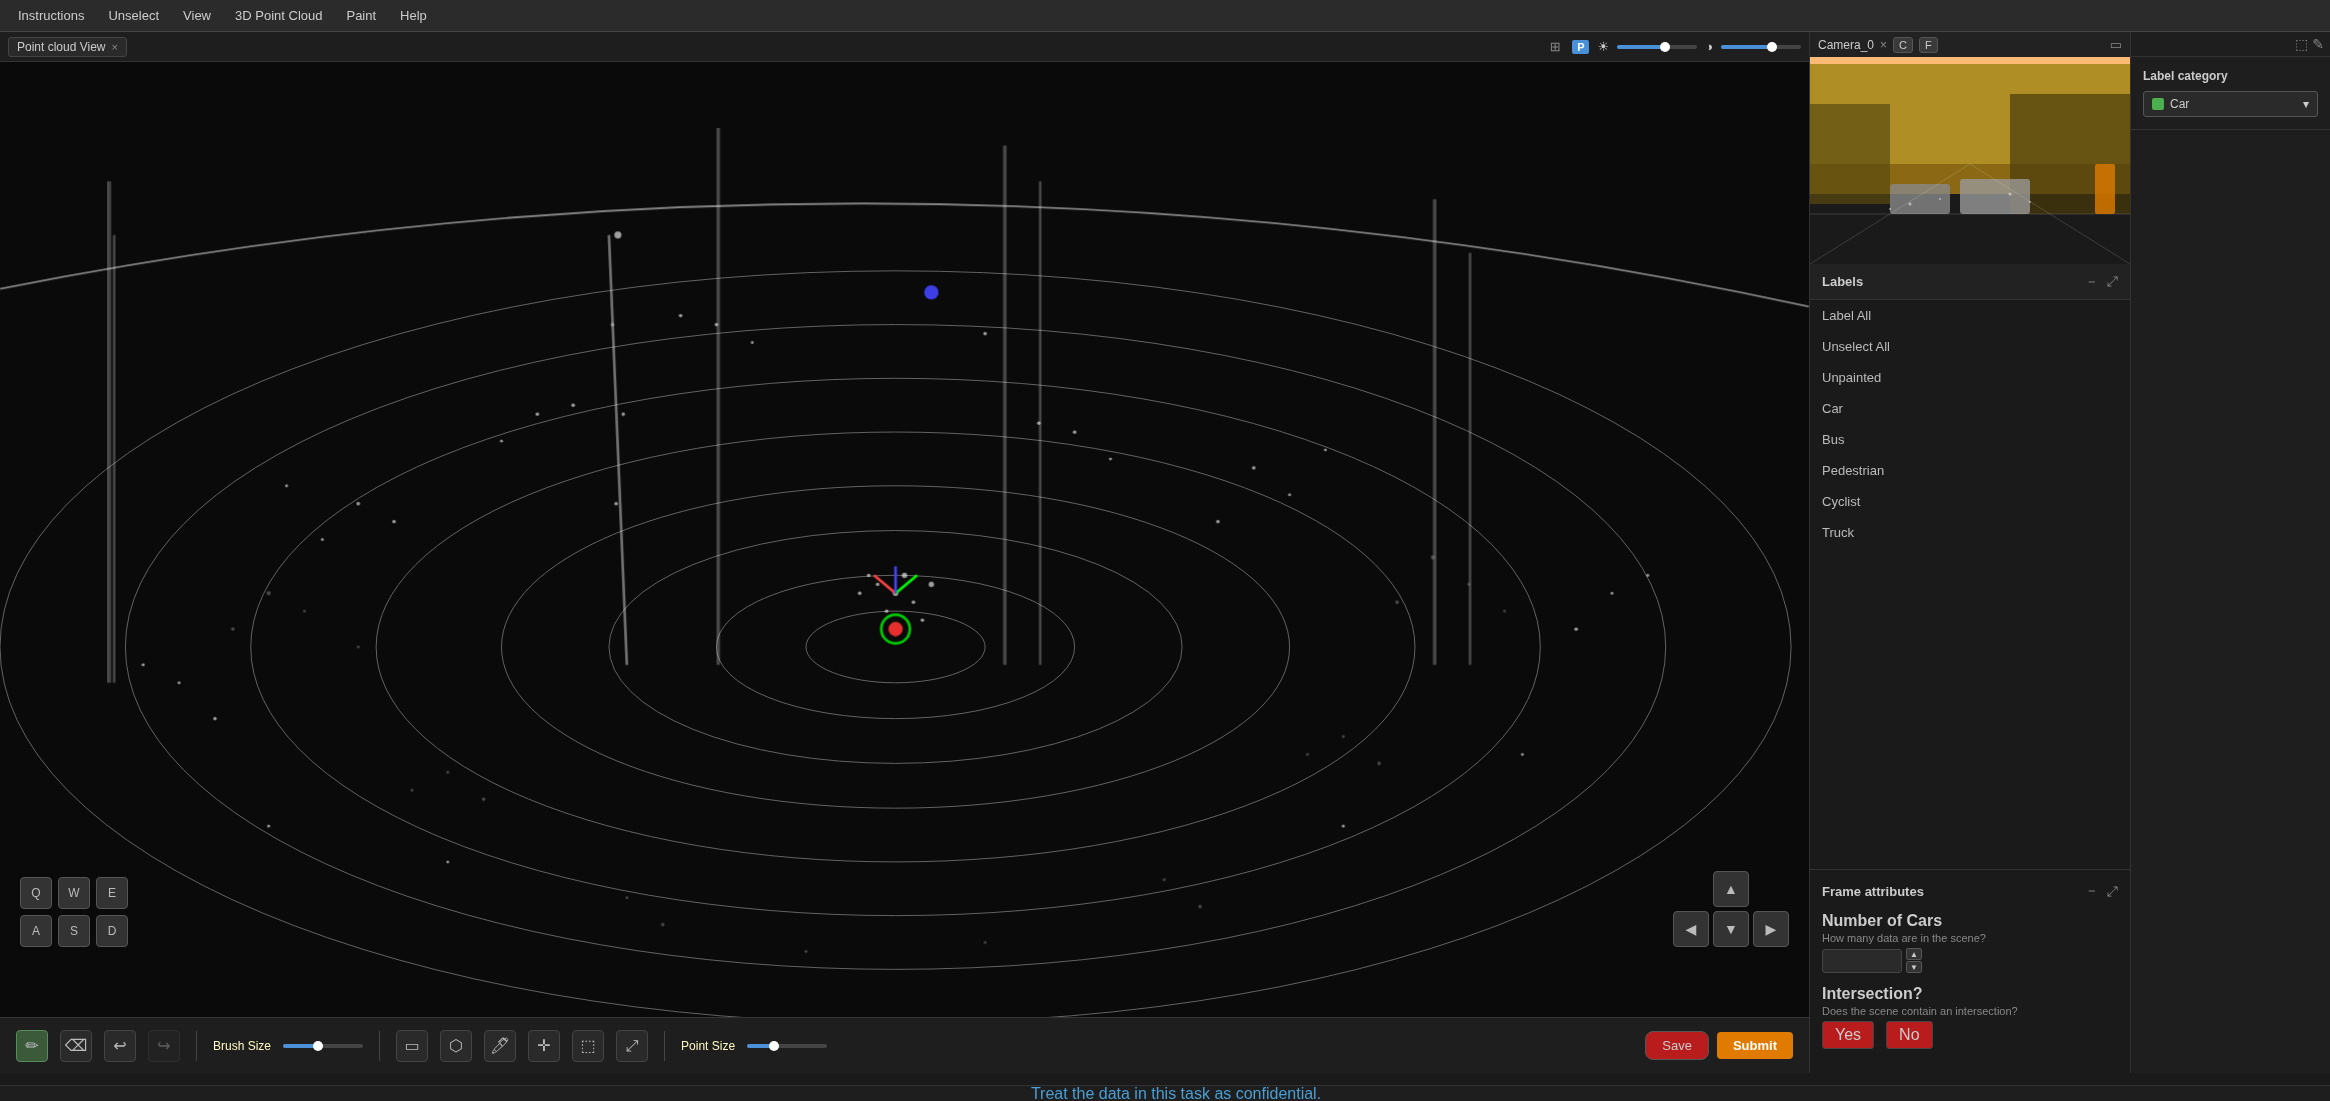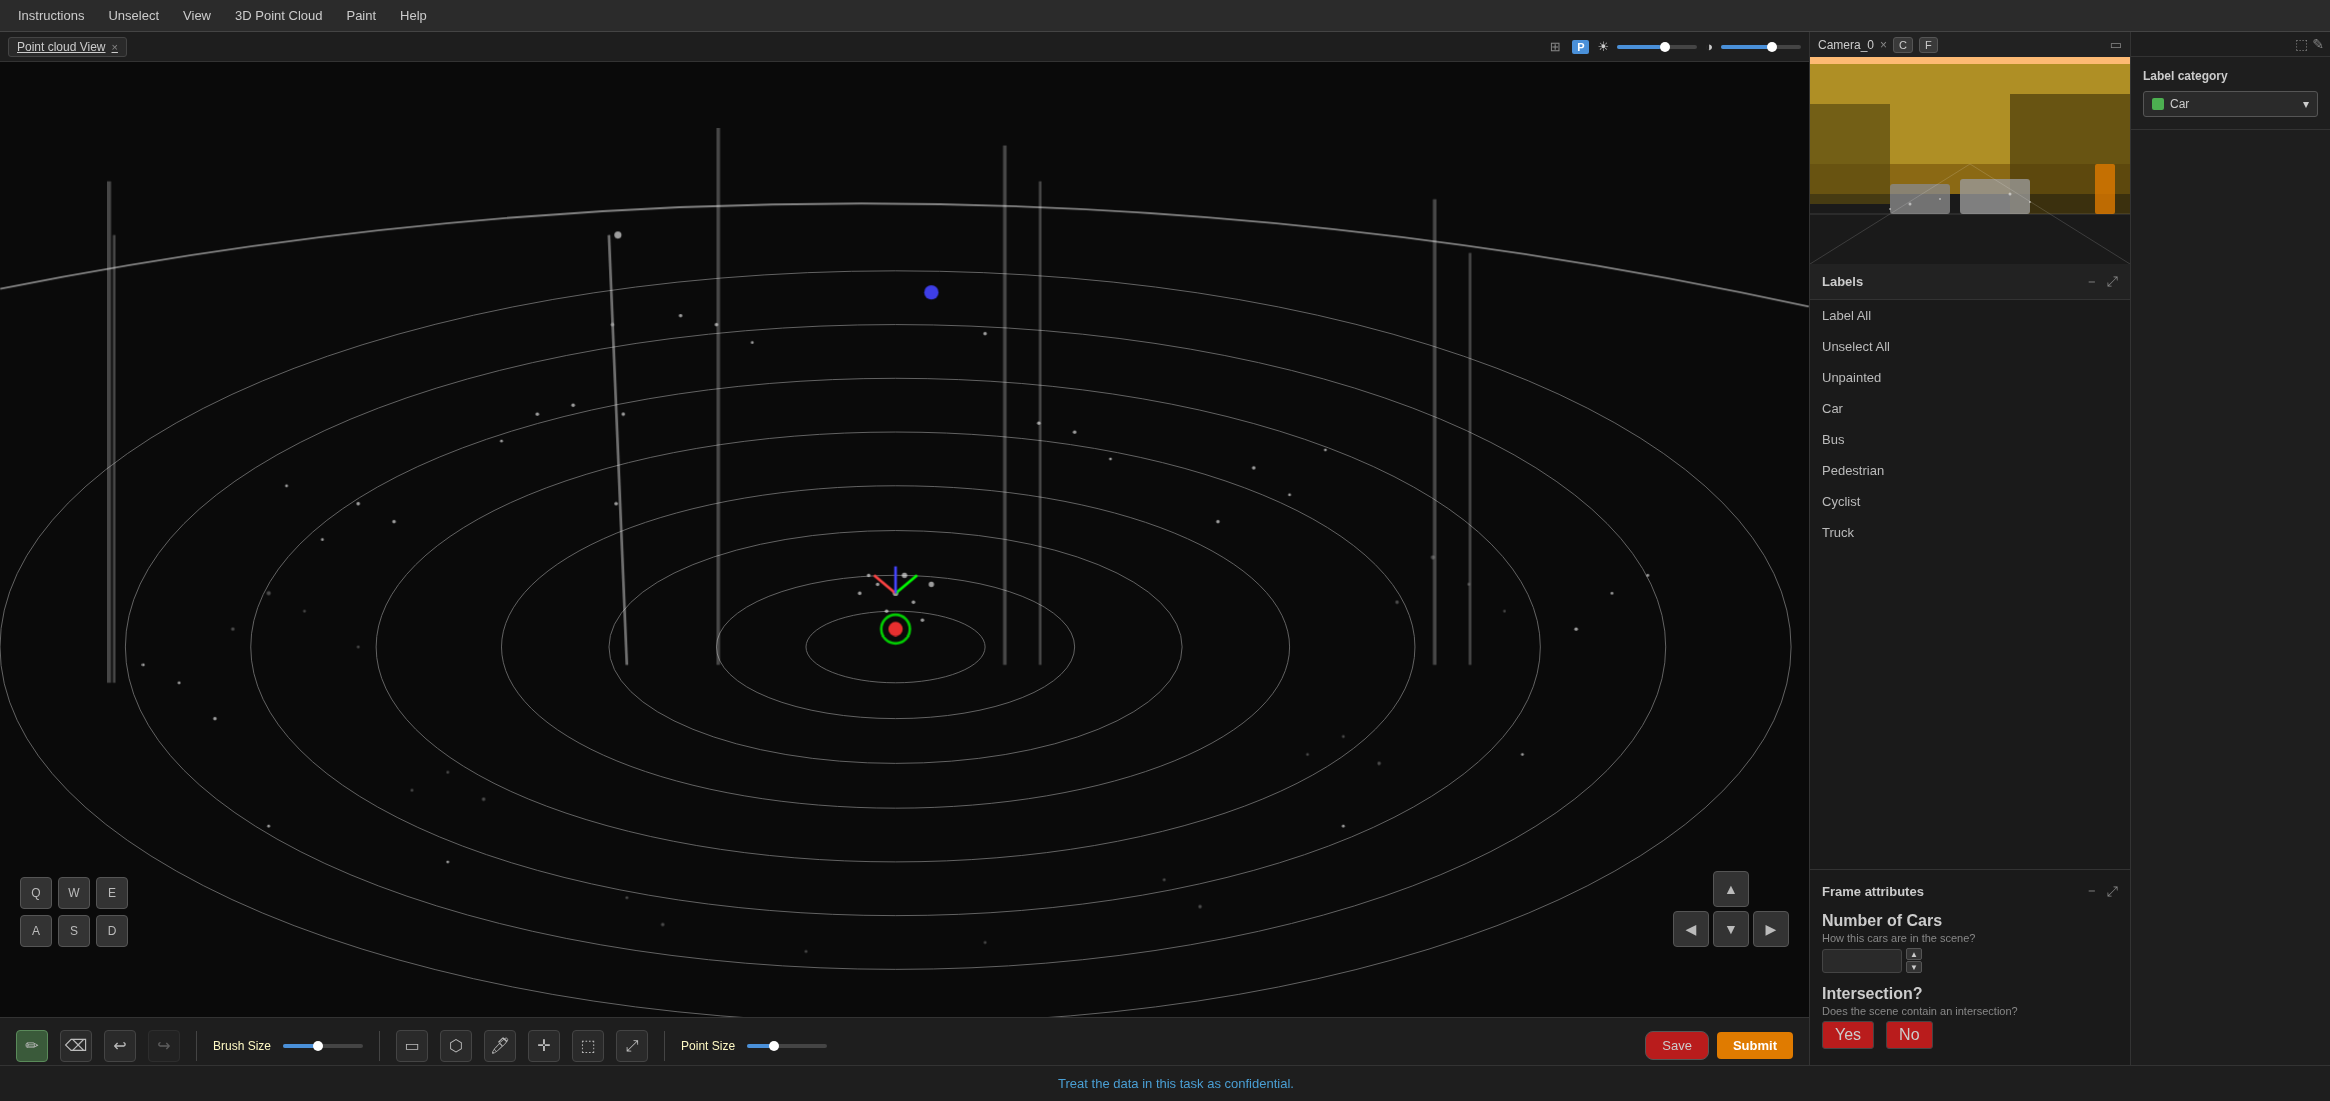--- a/index.html
+++ b/index.html
@@ -388,27 +388,27 @@
       display: inline-block;
       margin-right: 6px;
     }
 
     
     #status-bar {
       position: fixed;
       bottom: 0;
       left: 0;
       right: 0;
-      height: 36px;
+      height: 16px;
       background: #1e1e1e;
       border-top: 1px solid #333;
       display: flex;
       align-items: center;
       justify-content: center;
-      font-size: 13px;
+      font-size: 16px;
       color: #4a9fd4;
       padding-left: 22px;
     }
 
     
     .pc-svg {
       width: 100%;
       height: 100%;
     }
 
@@ -451,21 +451,21 @@
   <span class="menu-item">3D Point Cloud</span>
   <span class="menu-item">Paint</span>
   <span class="menu-item">Help</span>
 </div>
 
 <div id="main-layout">
 
   <div id="point-cloud-view">
 
     <div id="view-controls">
-      <div style="display:flex;align-items:center;gap:6px;background:#2a2a2a;padding:2px 8px;border-radius:3px;border:1px solid #444;text-decoration:underline;">
+      <div style="display:flex;align-items:center;gap:6px;background:#2a2a2a;padding:2px 8px;border-radius:3px;border:1px solid #444;">
         <span style="font-size:12px;color:#ccc;">Point cloud View</span>
         <span style="color:#888;font-size:11px;cursor:pointer;">×</span>
       </div>
 
       <div style="margin-left:auto;display:flex;align-items:center;gap:8px;">
         <div style="width:18px;height:18px;display:flex;align-items:center;justify-content:center;color:#888;font-size:13px;">⊞</div>
         <div style="background:#4a90d9;border-radius:2px;padding:1px 5px;font-size:11px;color:#fff;font-weight:bold;">P</div>
 
         <div style="color:#ccc;font-size:13px;">☀</div>
         <div style="width:80px;height:4px;background:#444;border-radius:2px;position:relative;cursor:pointer;">
@@ -732,21 +732,21 @@
       <div id="frame-attr-header">
         <span class="frame-attr-title">Frame attributes</span>
         <div style="display:flex;gap:8px;">
           <button class="label-action-btn">－</button>
           <button class="label-action-btn">⤢</button>
         </div>
       </div>
 
       <div class="attr-item">
         <div class="attr-label">Number of Cars</div>
-        <div class="attr-desc">How this cars are in the scene?</div>
+        <div class="attr-desc">How many data are in the scene?</div>
         <div style="display:flex;align-items:center;gap:4px;">
           <input type="number" class="attr-input" style="width: 80px;" value="">
           <div style="display:flex;flex-direction:column;gap:1px;">
             <button style="background:#333;border:1px solid #555;color:#ccc;width:16px;height:12px;font-size:8px;cursor:pointer;border-radius:2px;">▲</button>
             <button style="background:#333;border:1px solid #555;color:#ccc;width:16px;height:12px;font-size:8px;cursor:pointer;border-radius:2px;">▼</button>
           </div>
         </div>
       </div>
 
       <div class="attr-item">

